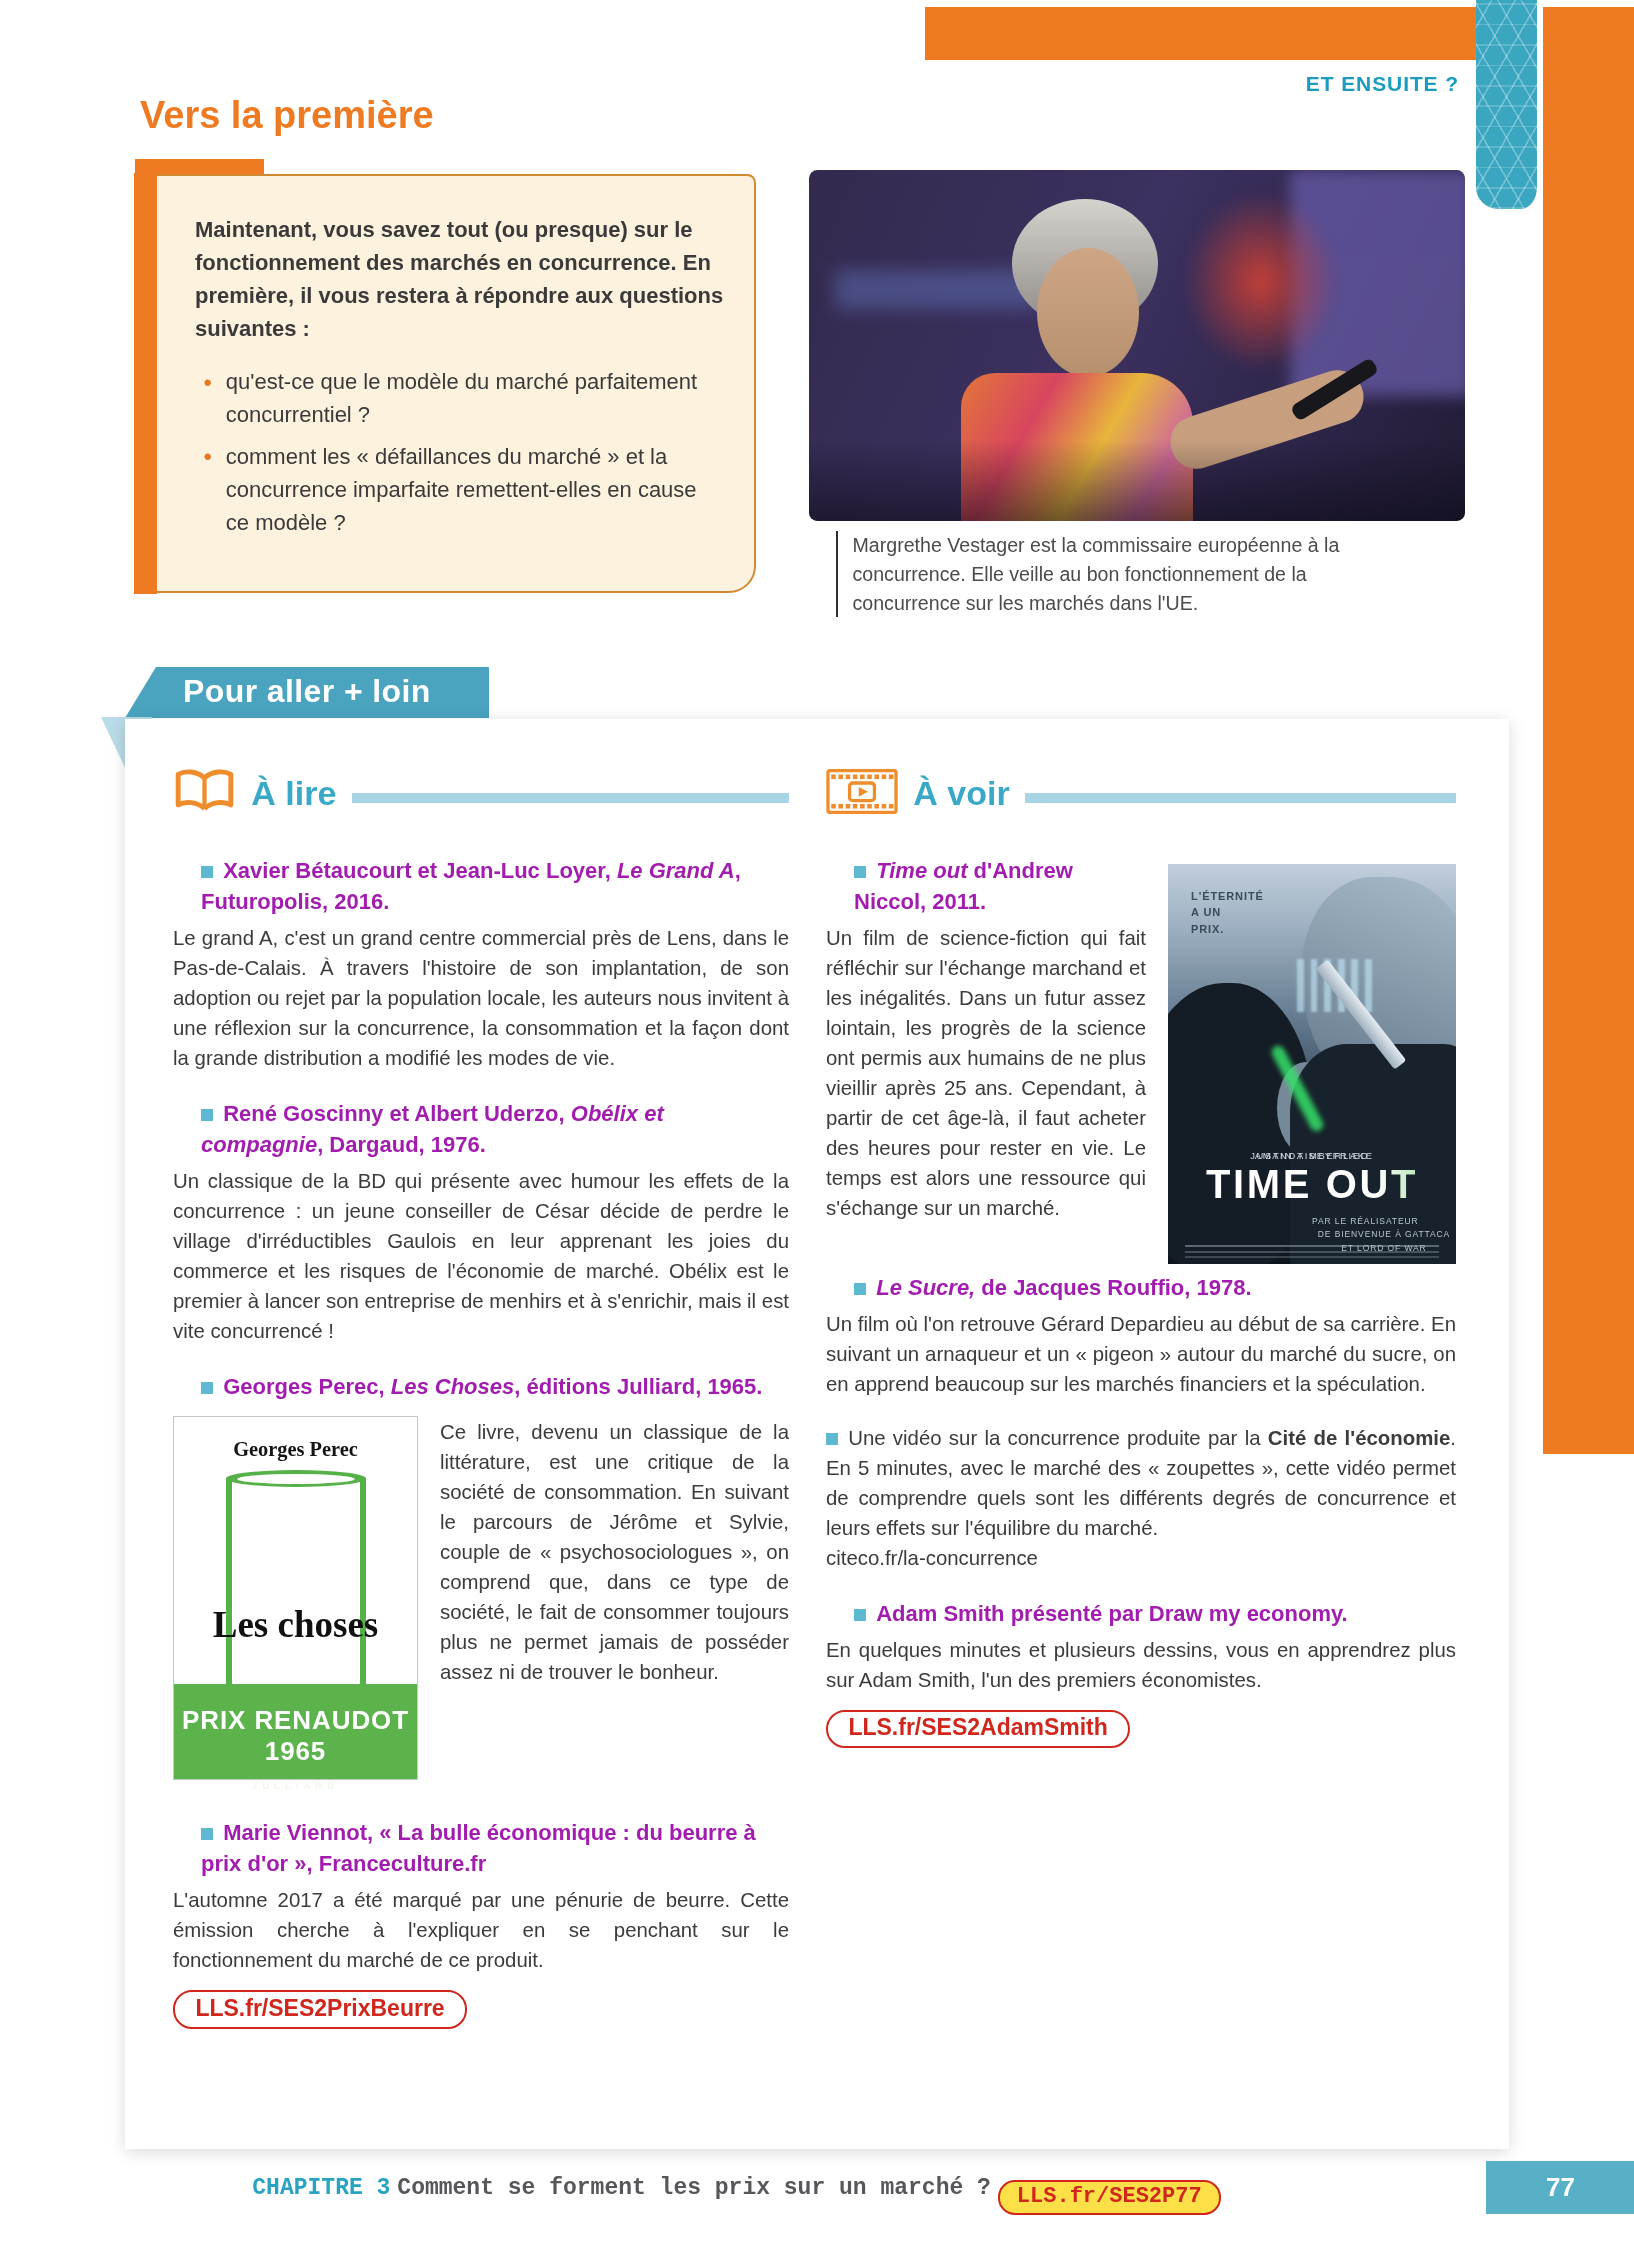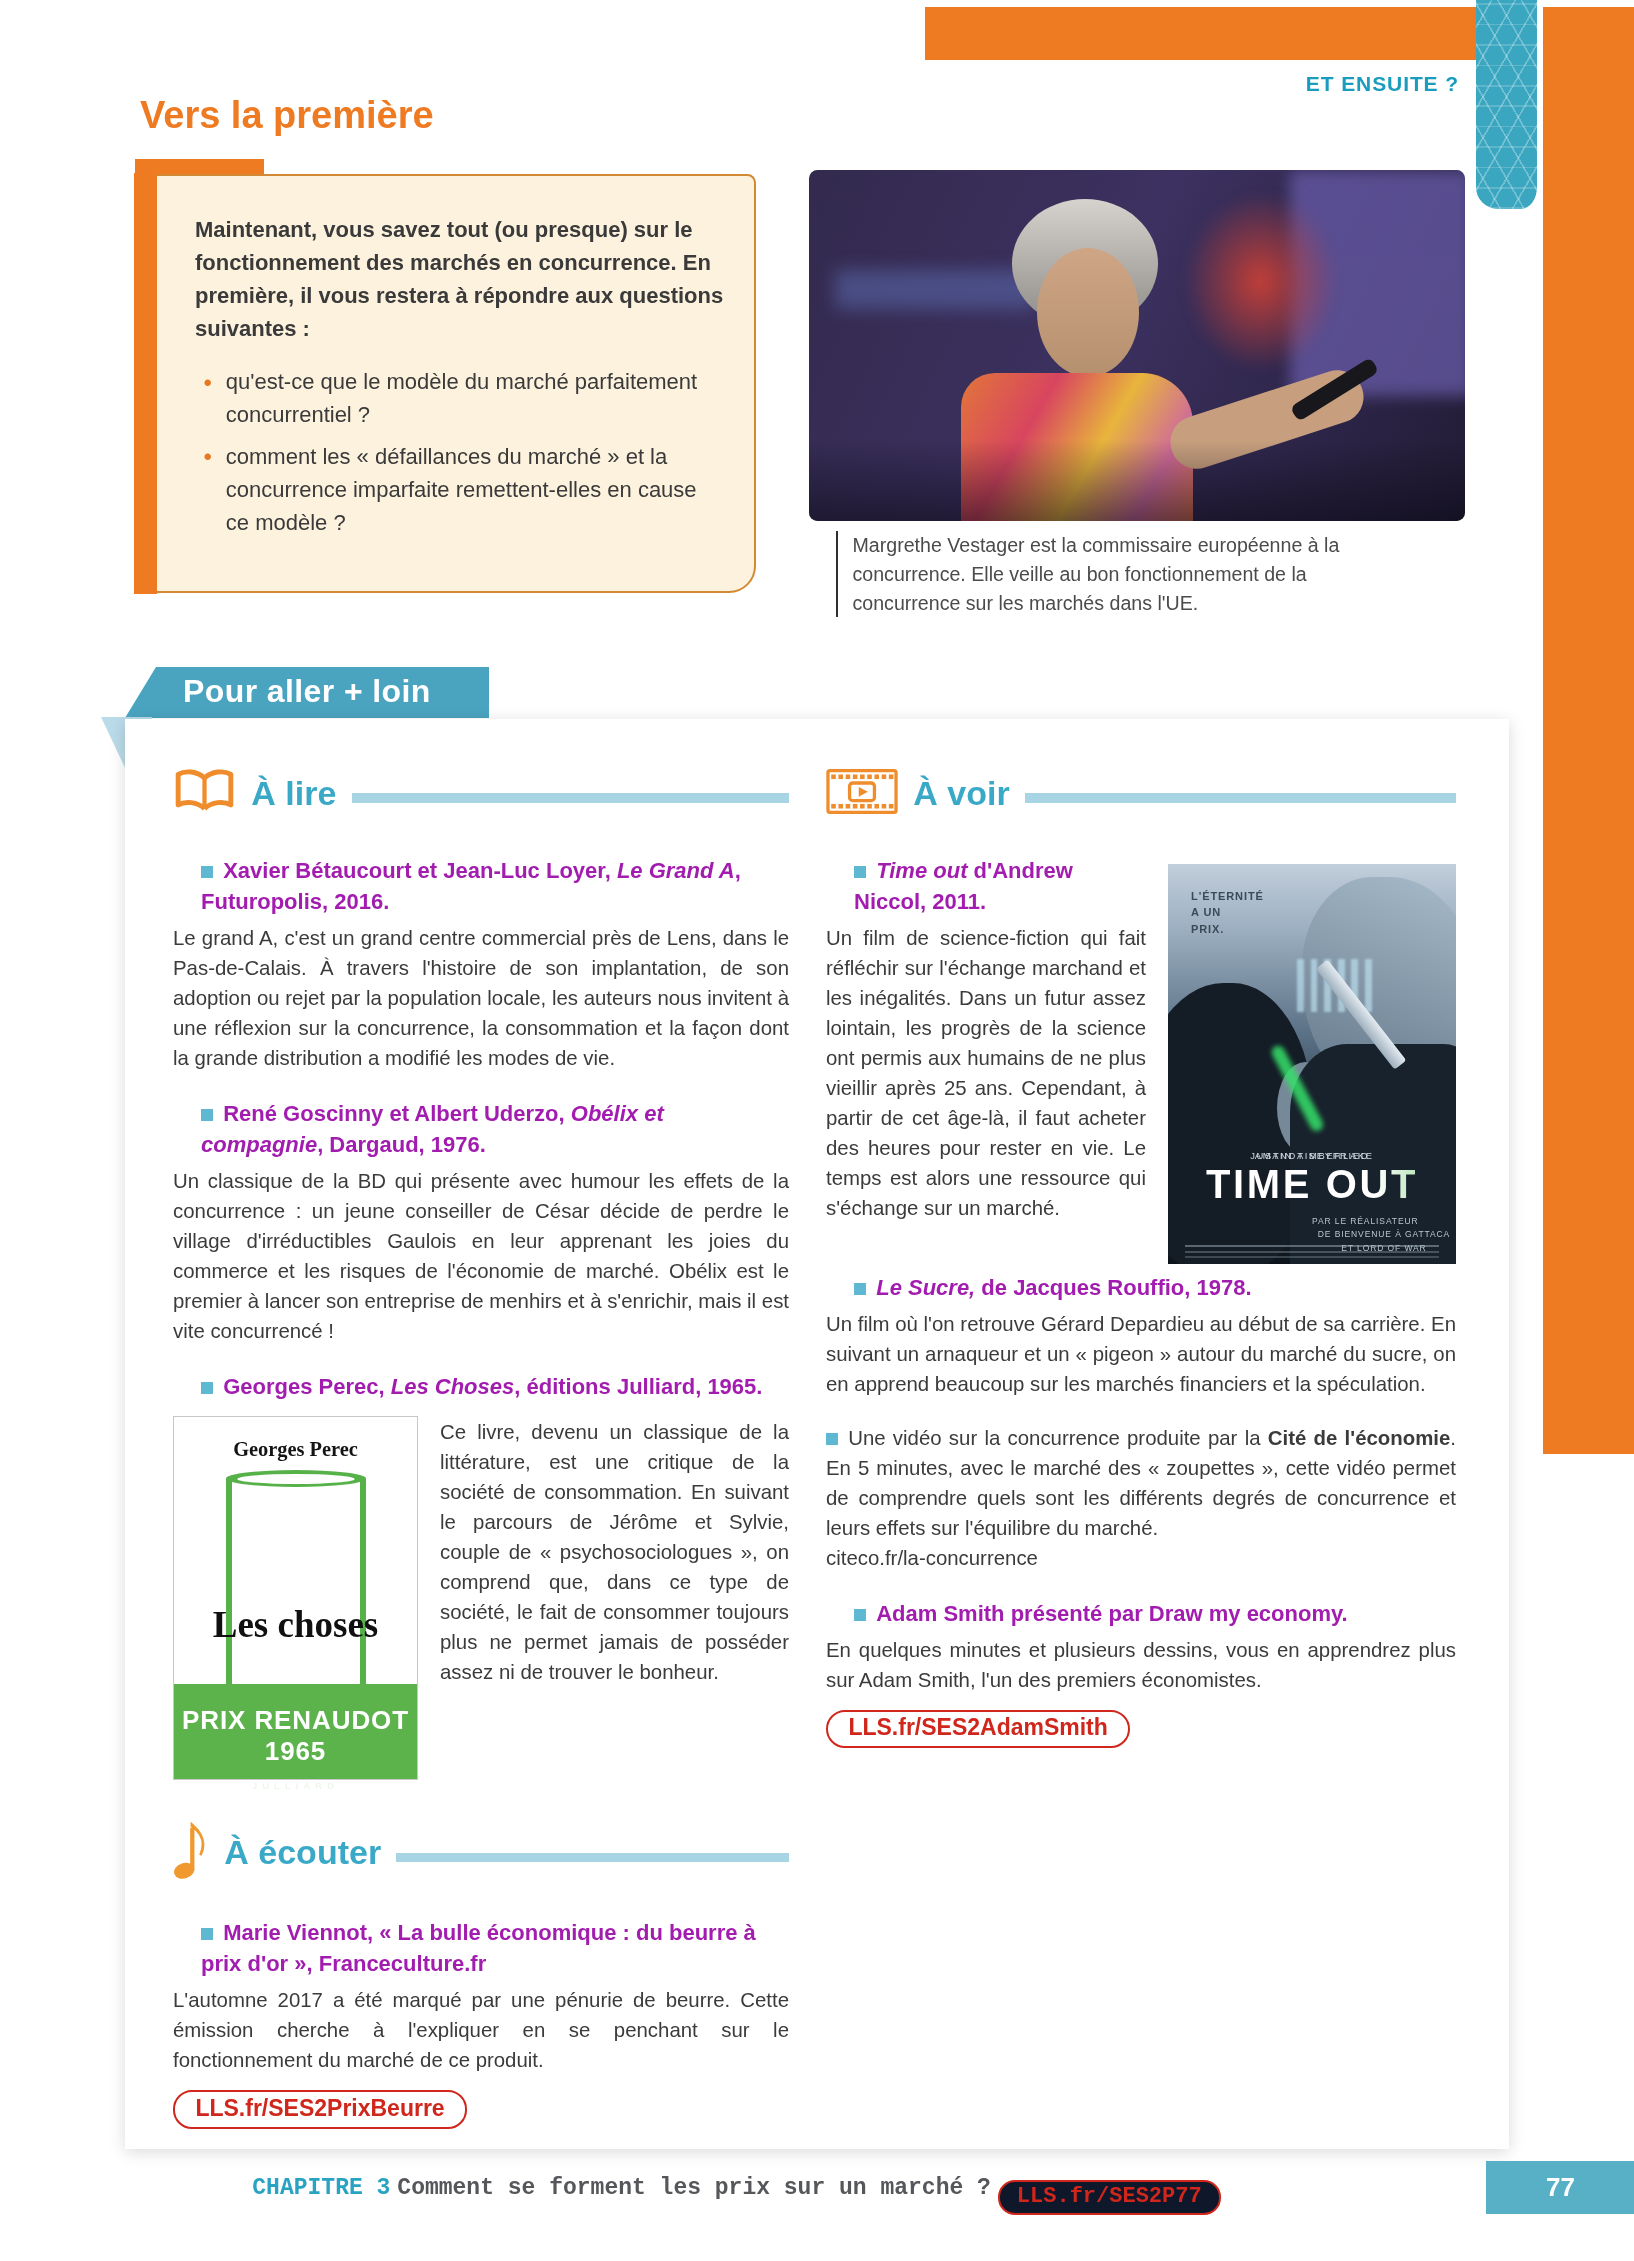--- a/index.html
+++ b/index.html
@@ -112,21 +112,21 @@
   .po-cred{left:6%;right:6%;top:381px;height:2.6px;background:rgba(160,175,188,.5);
     box-shadow:0 6px 0 rgba(160,175,188,.35),0 11px 0 rgba(160,175,188,.3);}
   .clear{clear:both;}
 
   
   .footer-row{position:absolute;top:2161px;left:0;width:1473px;height:53px;display:flex;align-items:center;
     justify-content:center;gap:7px;font-family:Liberation Mono, monospace;}
   .f-chap{color:#29a3c2;font-weight:800;font-size:23px;}
   .f-title{color:#55575a;font-weight:700;font-size:23px;}
   .f-btn{border:2.6px solid #d0261b;border-radius:17px;color:#d0261b;font-weight:700;font-size:22px;
-    padding:1.7px 17px 4.3px;background:#0f172a;margin-top:20px;}
+    padding:1.7px 17px 4.3px;background:#fde047;margin-top:20px;}
   .f-page{position:absolute;left:1486px;top:2161px;width:149px;height:53px;background:#57b0c6;color:#fff;
     font-size:26px;font-weight:700;display:flex;align-items:center;justify-content:center;}
 </style>
 </head>
 <body>
 
 <div class="band"></div>
 <div class="side-bar"></div>
 <div class="corner-tab"></div>
 <div class="kicker">ET ENSUITE ?</div>
@@ -197,31 +197,20 @@
             <div class="cov-title">Les choses</div>
             <div class="cov-band">
               <div class="cov-prize">PRIX RENAUDOT 1965</div>
               <div class="cov-pub">JULLIARD</div>
             </div>
           </div>
           <div class="body" style="margin-top:1.7px;">Ce livre, devenu un classique de la littérature, est une critique de la société de consommation. En suivant le parcours de Jérôme et Sylvie, couple de « psychosociologues », on comprend que, dans ce type de société, le fait de consommer toujours plus ne permet jamais de posséder assez ni de trouver le bonheur.</div>
         </div>
       </div>
 
-      <div class="sec-head mt52">
-        <span>
-          <svg width="36" height="60" viewBox="0 0 42 70">
-            <ellipse cx="13" cy="58" rx="12" ry="9" fill="#f0992f" transform="rotate(-18 13 58)"></ellipse>
-            <rect x="20" y="8" width="5" height="50" fill="#f0992f"></rect>
-            <path d="M22 6 C34 14 38 26 32 40 C38 28 36 16 22 4 Z" fill="#f0992f" stroke="#f0992f" stroke-width="3"></path>
-          </svg>
-        </span>
-        <span class="sec-title">À écouter</span>
-        <span class="sec-line"></span>
-      </div>
 
       <div class="mt44">
         <div class="entry-title"><span class="sq"></span><span>Marie Viennot, « La bulle économique : du beurre à prix d'or », Franceculture.fr</span></div>
         <div class="body">L'automne 2017 a été marqué par une pénurie de beurre. Cette émission cherche à l'expliquer en se penchant sur le fonctionnement du marché de ce produit.</div>
         <div class="btn">LLS.fr/SES2PrixBeurre</div>
       </div>
     </div>
 
     <div class="colR">
       <div class="sec-head">

